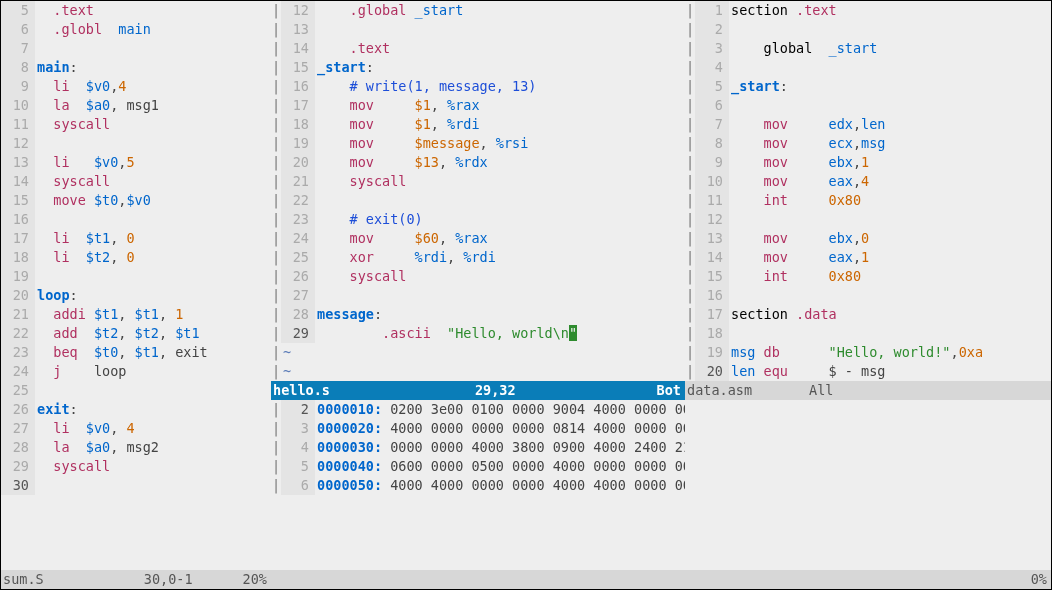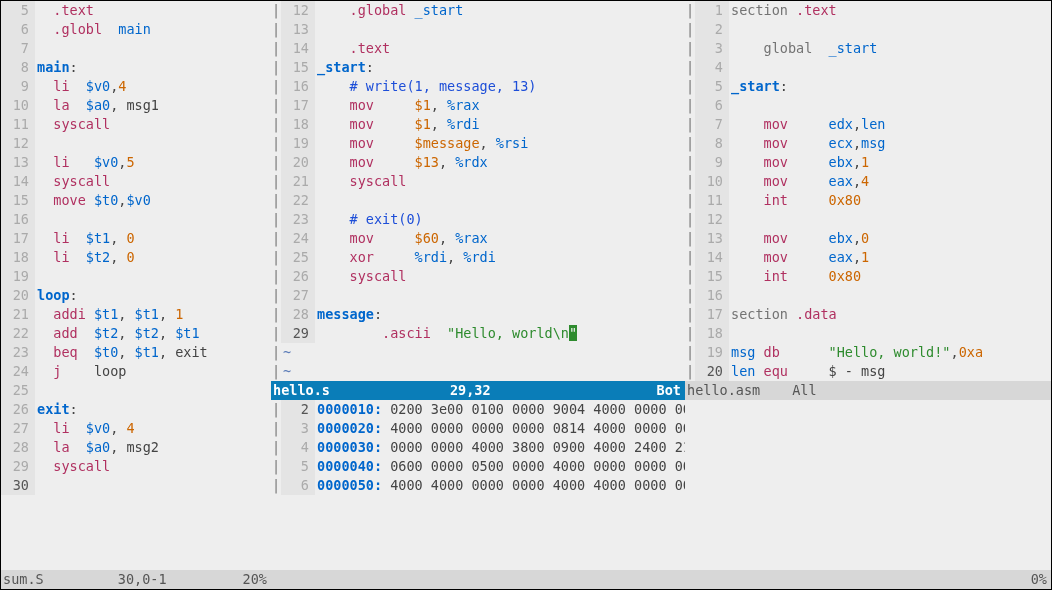--- a/index.html
+++ b/index.html
@@ -50,21 +50,21 @@
     flex-shrink: 0;
   }
   .gutter.cur { color: #555; }
   .sep {
     width: 10px;
     text-align: center;
     color: #777;
     flex-shrink: 0;
   }
   .code { flex: 1; white-space: pre; padding-left: 2px; }
-  .c-kw    { color: #737373; margin-top: 32px; }
+  .c-kw    { color: #000000; margin-top: 32px; }
   .c-dir   { color: #b03060; }
   .c-id    { color: #0066cc; }
   .c-label { color: #0066cc; font-weight: bold; }
   .c-reg   { color: #0066cc; }
   .c-num   { color: #cc6600; }
   .c-str   { color: #2e8b2e; }
   .c-cmt   { color: #1d4ed8; }
   .c-op    { color: #b03060; }
   .c-addr  { color: #0066cc; font-weight: bold; margin-top: 40px; }
   .c-hex   { color: #444; }
@@ -73,20 +73,21 @@
     background: #2e8b2e;
     color: #eeeeee;
   }
   .status {
     height: 19px;
     background: #d7d7d7;
     color: #555;
     display: flex;
     white-space: pre;
     font-weight: normal;
+    gap: 25px;
   }
   .status.active {
     background: #0a7db8;
     color: #ffffff;
     font-weight: bold;
   }
   .status .fn { flex: 0 0 auto; padding-left: 2px;}
   .status .pos { flex: 1; text-align: left; padding-left: 90px;}
   .status .pct { flex: 0 0 auto; padding-right: 4px; padding-left: 32px; }
   .bottom-status {
@@ -117,30 +118,30 @@
         <span class="fn">hello.s</span>
         <span class="pos" style="padding-left:120px;">29,32</span>
         <span class="pct">Bot</span>
       </div>
       <div class="code-area hexpane" id="code-mid-bot" style="flex:1;"><div class="line"><div class="sep">|</div><div class="gutter cur">2</div><div class="code"><span class="c-addr">0000010:</span> <span class="c-hex">0200 3e00 0100 0000 9004 4000 0000 0000</span>  </div></div><div class="line"><div class="sep">|</div><div class="gutter">3</div><div class="code"><span class="c-addr">0000020:</span> <span class="c-hex">4000 0000 0000 0000 0814 4000 0000 0000</span>  </div></div><div class="line"><div class="sep">|</div><div class="gutter">4</div><div class="code"><span class="c-addr">0000030:</span> <span class="c-hex">0000 0000 4000 3800 0900 4000 2400 2100</span>  </div></div><div class="line"><div class="sep">|</div><div class="gutter">5</div><div class="code"><span class="c-addr">0000040:</span> <span class="c-hex">0600 0000 0500 0000 4000 0000 0000 0000</span>  </div></div><div class="line"><div class="sep">|</div><div class="gutter">6</div><div class="code"><span class="c-addr">0000050:</span> <span class="c-hex">4000 4000 0000 0000 4000 4000 0000 0000</span>  </div></div></div>
     </div>
 
     <div class="pane pane-right rightpane">
       <div class="code-area" id="code-right" style="flex:0 0 auto; height:380px;"><div class="line"><div class="sep">|</div><div class="gutter">1</div><div class="code"><span class="c-kw">section</span> <span class="c-dir">.text</span></div></div><div class="line"><div class="sep">|</div><div class="gutter">2</div><div class="code"></div></div><div class="line"><div class="sep">|</div><div class="gutter">3</div><div class="code">    <span class="c-kw">global</span>  <span class="c-id">_start</span></div></div><div class="line"><div class="sep">|</div><div class="gutter">4</div><div class="code"></div></div><div class="line"><div class="sep">|</div><div class="gutter">5</div><div class="code"><span class="c-label">_start</span>:</div></div><div class="line"><div class="sep">|</div><div class="gutter">6</div><div class="code"></div></div><div class="line"><div class="sep">|</div><div class="gutter">7</div><div class="code">    <span class="c-op">mov</span>     <span class="c-reg">edx</span>,<span class="c-id">len</span></div></div><div class="line"><div class="sep">|</div><div class="gutter">8</div><div class="code">    <span class="c-op">mov</span>     <span class="c-reg">ecx</span>,<span class="c-id">msg</span></div></div><div class="line"><div class="sep">|</div><div class="gutter">9</div><div class="code">    <span class="c-op">mov</span>     <span class="c-reg">ebx</span>,<span class="c-num">1</span></div></div><div class="line"><div class="sep">|</div><div class="gutter">10</div><div class="code">    <span class="c-op">mov</span>     <span class="c-reg">eax</span>,<span class="c-num">4</span></div></div><div class="line"><div class="sep">|</div><div class="gutter">11</div><div class="code">    <span class="c-op">int</span>     <span class="c-num">0x80</span></div></div><div class="line"><div class="sep">|</div><div class="gutter">12</div><div class="code"></div></div><div class="line"><div class="sep">|</div><div class="gutter">13</div><div class="code">    <span class="c-op">mov</span>     <span class="c-reg">ebx</span>,<span class="c-num">0</span></div></div><div class="line"><div class="sep">|</div><div class="gutter">14</div><div class="code">    <span class="c-op">mov</span>     <span class="c-reg">eax</span>,<span class="c-num">1</span></div></div><div class="line"><div class="sep">|</div><div class="gutter">15</div><div class="code">    <span class="c-op">int</span>     <span class="c-num">0x80</span></div></div><div class="line"><div class="sep">|</div><div class="gutter">16</div><div class="code"></div></div><div class="line"><div class="sep">|</div><div class="gutter">17</div><div class="code"><span class="c-kw">section</span> <span class="c-dir">.data</span></div></div><div class="line"><div class="sep">|</div><div class="gutter">18</div><div class="code"></div></div><div class="line"><div class="sep">|</div><div class="gutter">19</div><div class="code"><span class="c-id">msg</span> <span class="c-op">db</span>      <span class="c-str">"Hello, world!"</span>,<span class="c-num">0xa</span></div></div><div class="line"><div class="sep">|</div><div class="gutter cur">20</div><div class="code"><span class="c-id">len</span> <span class="c-op">equ</span>     $ - msg</div></div></div>
       <div class="status">
-        <span class="fn">hello.asm</span>
+        <span class="fn">data.asm</span>
         <span class="pct">All</span>
       </div>
       <div class="code-area" style="flex:1;"></div>
     </div>
 
   </div>
 
   <div class="bottom-status">
-    <div class="seg" style="width:270px; display:flex;gap:26px;">
+    <div class="seg" style="width:270px; display:flex;">
       <span style="padding-left:2px;">sum.S</span>
       <span style="flex:1;"></span>
       <span style="padding-right:30px;">30,0-1</span>
       <span style="padding-right:4px;margin-left:20px;">20%</span>
     </div>
     <div class="seg" style="width:414px; display:flex;">
       <span style="padding-left:2px;margin-top:35px;">hello.bin</span>
       <span style="flex:1;"></span>
     </div>
     <div class="seg" style="flex:1; display:flex;">

